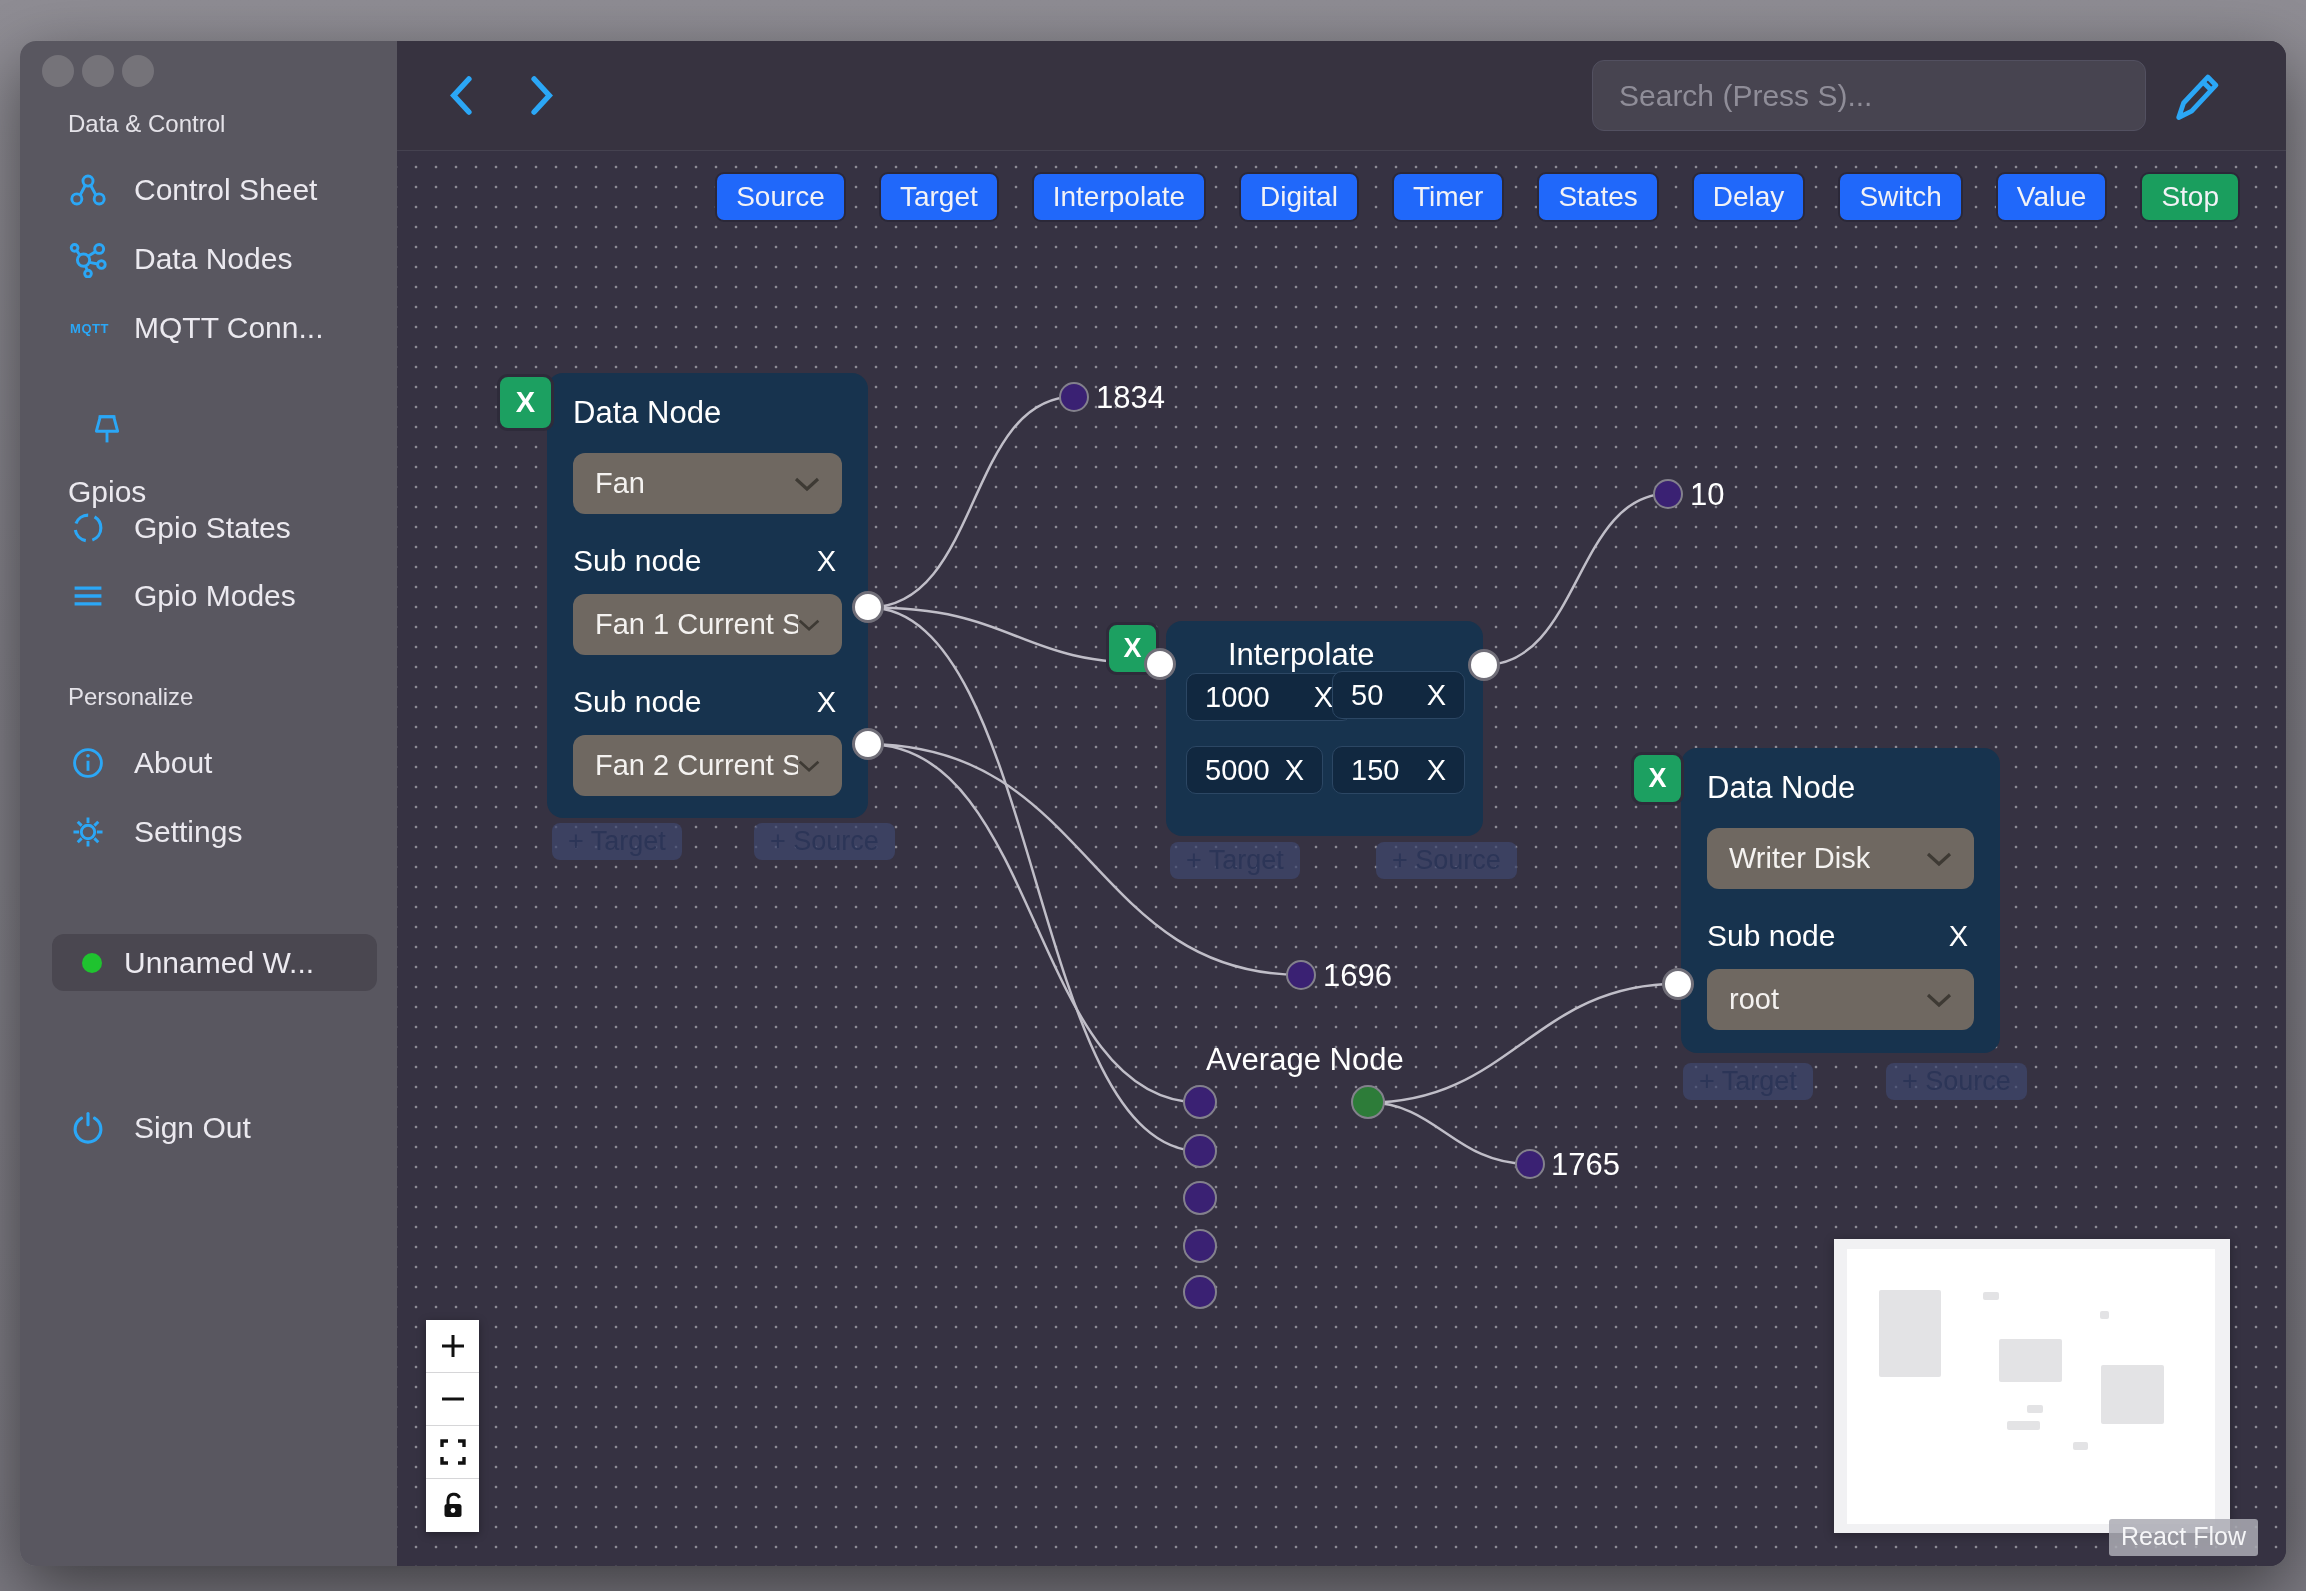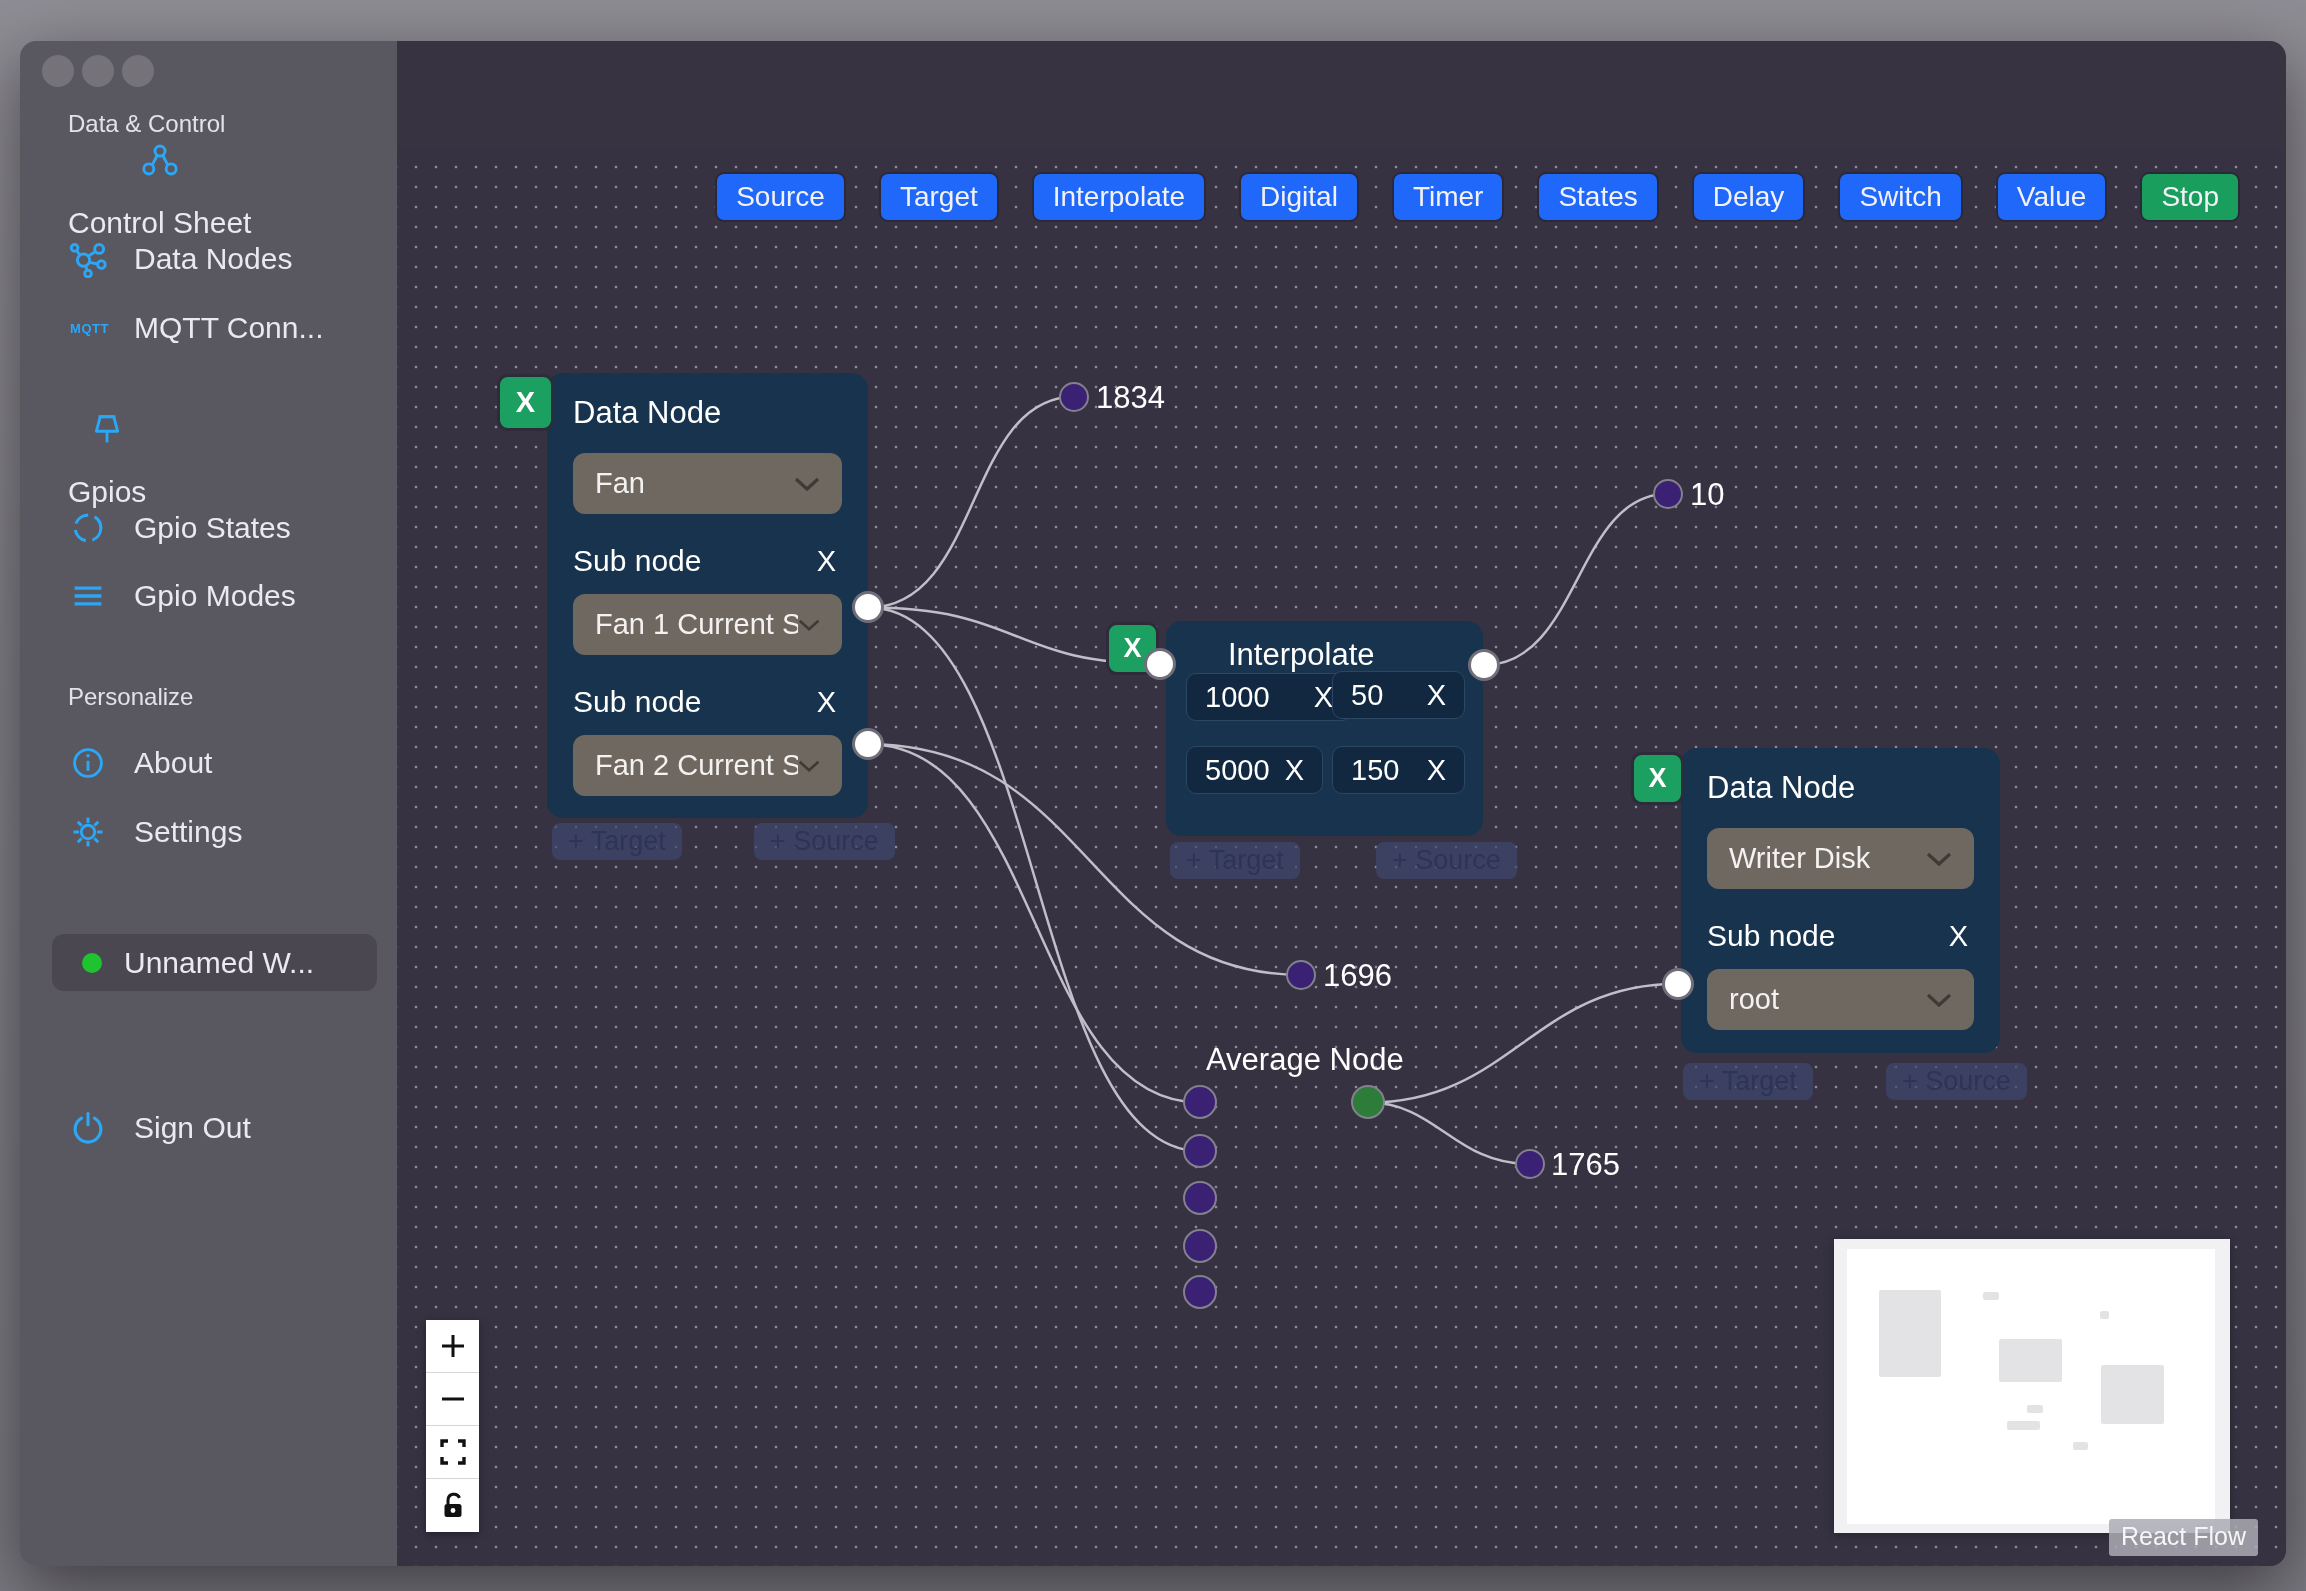--- a/index.html
+++ b/index.html
@@ -80,21 +80,21 @@
 
   <div class="sidebar">
     <div class="traffic">
       <span></span>
       <span></span>
       <span></span>
     </div>
 
     <div class="side-header" style="top:83px;">Data &amp; Control</div>
 
-    <div class="side-item" style="top:149px;flex-direction:column;">
+    <div class="side-item" style="top:149px;">
       <span class="ic">
         <svg width="38" height="38" viewBox="0 0 34 34" fill="none" stroke="#2ba7f6" stroke-width="2.6">
           <circle cx="7" cy="25" r="4.5"></circle>
               <circle cx="17" cy="9" r="4.5"></circle>
               <circle cx="27" cy="25" r="4.5"></circle>
           <path d="M10 21.5 L14.5 13 M19.5 13 L24 21.5"></path>
             </svg>
       </span>
       <span>Control Sheet</span>
     </div>
@@ -184,20 +184,39 @@
           <path d="M11.2 8.2 A11.5 11.5 0 1 0 22.8 8.2"></path>
               <path d="M17 4 V14"></path>
             </svg>
       </span>
       <span>Sign Out</span>
     </div>
   </div>
 
   <div class="main">
 
+    <div class="topbar">
+      <div class="navbtn" style="left:65px;">
+        <svg width="34" height="44" viewBox="0 0 24 32" fill="none" stroke="#2ba7f6" stroke-width="4" stroke-linecap="round">
+          <path d="M17 4 L6 16 L17 28"></path>
+            </svg>
+      </div>
+      <div class="navbtn" style="left:144px;">
+        <svg width="34" height="44" viewBox="0 0 24 32" fill="none" stroke="#2ba7f6" stroke-width="4" stroke-linecap="round">
+          <path d="M7 4 L18 16 L7 28"></path>
+            </svg>
+      </div>
+      <input class="search" type="text" placeholder="Search (Press S)..." style="">
+      <div class="pencil">
+        <svg width="55" height="59" viewBox="0 0 34 36" fill="none" stroke="#2ba7f6" stroke-width="3" stroke-linejoin="round">
+          <path d="M6 31 L9 22 L24 6 L29 11 L14 27 Z"></path>
+              <path d="M21 9 L26 14"></path>
+            </svg>
+      </div>
+    </div>
 
     <div class="canvas">
 
       <div class="toolbar">
         <button class="tbtn">Source</button>
         <button class="tbtn">Target</button>
         <button class="tbtn">Interpolate</button>
         <button class="tbtn">Digital</button>
         <button class="tbtn">Timer</button>
         <button class="tbtn">States</button>

